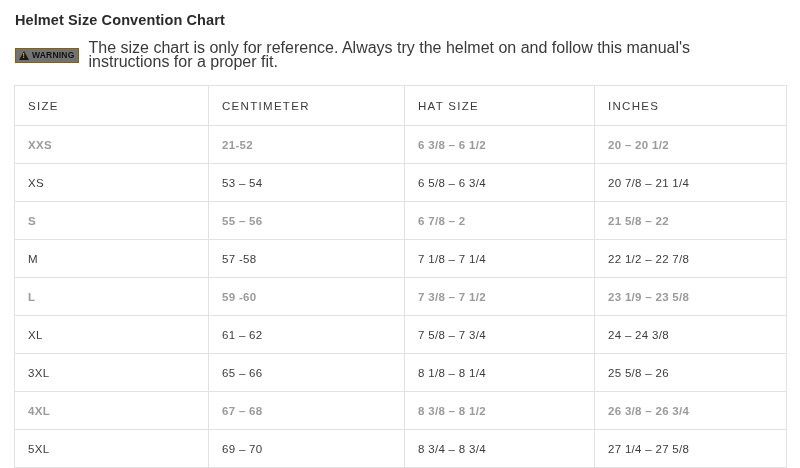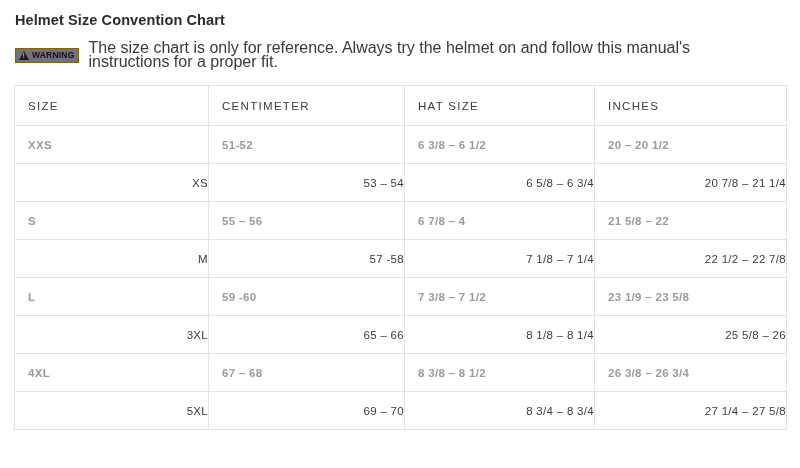--- a/index.html
+++ b/index.html
@@ -106,21 +106,20 @@
   table.size-table td {
     font-size: 11.5px;
     letter-spacing: 0.3px;
   }
   tr.shade td {
     color: #9b9b9b;
     font-weight: bold;
   }
   tr.plain td {
     color: #3c3c3c;
-    text-align: right;
   }
   col.c1 { width: 194px; }
   col.c2 { width: 196px; }
   col.c3 { width: 190px; }
   col.c4 { width: 192px; }
 </style>
 </head>
 <body>
 
 <div class="page">
@@ -146,49 +145,55 @@
       <tr>
         <th>SIZE</th>
         <th>CENTIMETER</th>
         <th>HAT SIZE</th>
         <th>INCHES</th>
       </tr>
     </thead>
     <tbody>
       <tr class="shade">
         <td>XXS</td>
-        <td>51-52</td>
+        <td>21-52</td>
         <td>6 3/8 – 6 1/2</td>
         <td>20 – 20 1/2</td>
       </tr>
       <tr class="plain">
         <td>XS</td>
         <td>53 – 54</td>
         <td>6 5/8 – 6 3/4</td>
         <td>20 7/8 – 21 1/4</td>
       </tr>
       <tr class="shade">
         <td>S</td>
         <td>55 – 56</td>
-        <td>6 7/8 – 4</td>
+        <td>6 7/8 – 2</td>
         <td>21 5/8 – 22</td>
       </tr>
       <tr class="plain">
         <td>M</td>
         <td>57 -58</td>
         <td>7 1/8 – 7 1/4</td>
         <td>22 1/2 – 22 7/8</td>
       </tr>
       <tr class="shade">
         <td>L</td>
         <td>59 -60</td>
         <td>7 3/8 – 7 1/2</td>
         <td>23 1/9 – 23 5/8</td>
       </tr>
       <tr class="plain">
+        <td>XL</td>
+        <td>61 – 62</td>
+        <td>7 5/8 – 7 3/4</td>
+        <td>24 – 24 3/8</td>
+      </tr>
+      <tr class="plain">
         <td>3XL</td>
         <td>65 – 66</td>
         <td>8 1/8 – 8 1/4</td>
         <td>25 5/8 – 26</td>
       </tr>
       <tr class="shade">
         <td>4XL</td>
         <td>67 – 68</td>
         <td>8 3/8 – 8 1/2</td>
         <td>26 3/8 – 26 3/4</td>

